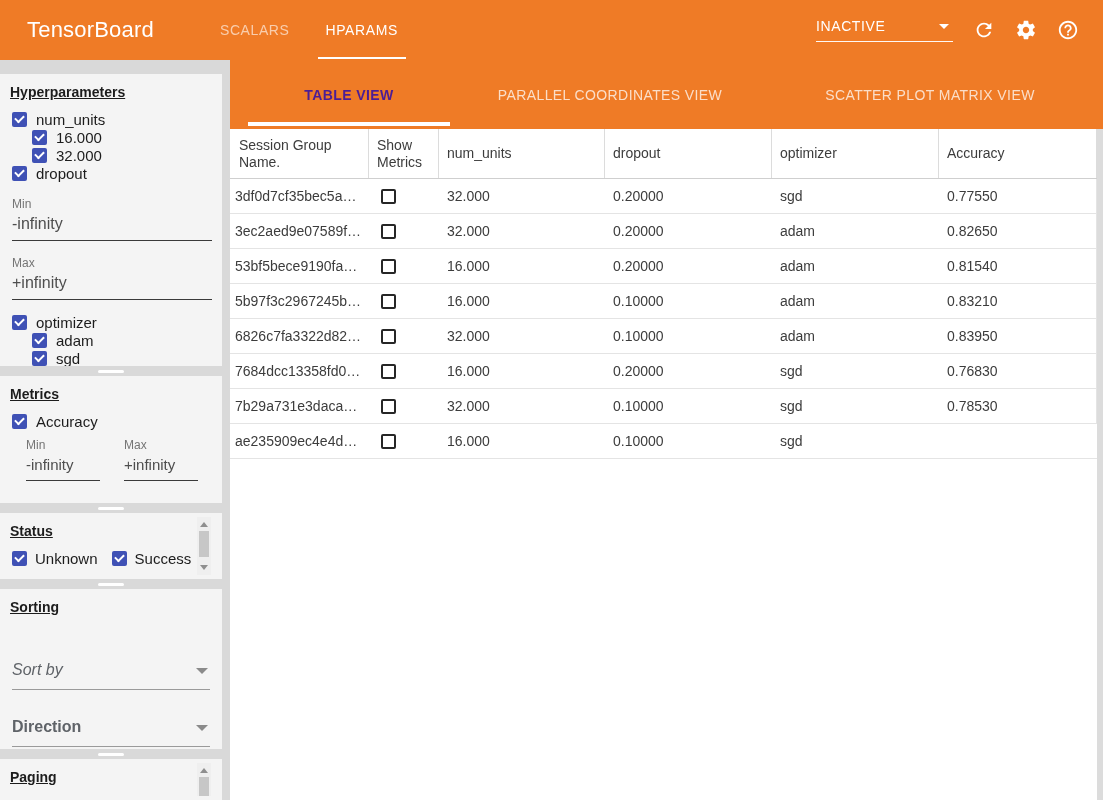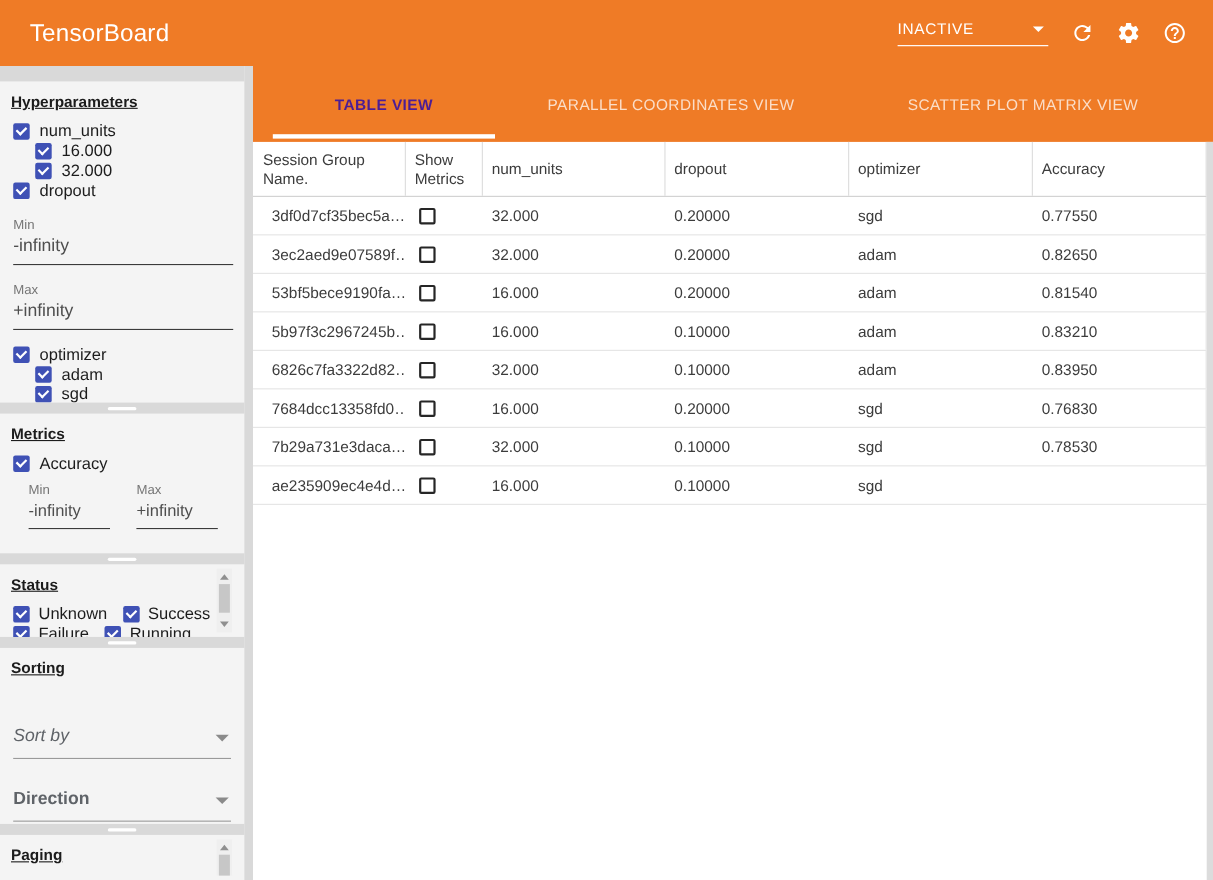--- a/index.html
+++ b/index.html
@@ -93,31 +93,39 @@
   .scroll-strip { position:absolute; right:0; top:0; bottom:0; width:6px; background:#dcdcdc; }
   .tbl { margin-right:6px; }
   .thead { display:flex; height:50px; border-bottom:1px solid #cfcfcf; }
   .th { padding:8px; font-size:14px; color:#3c3c3c; border-right:1px solid #dcdcdc;
     display:flex; align-items:center; line-height:1.2; }
   .c-name { width:139px; } .c-show { width:70px; } .c-num { width:166px; }
   .c-drop { width:167px; } .c-opt { width:167px; } .c-acc { flex:1; }
   .th.c-name { padding-left:9px; }
   .row { display:flex; height:35px; border-bottom:1px solid #e4e4e4; align-items:center; }
   .td { padding:0 8px; font-size:14px; color:#3c3c3c; }
-  .td.c-name { padding-left:17px; white-space:nowrap; overflow:hidden; }
+  .td.c-name { padding-left:5px; white-space:nowrap; overflow:hidden; }
   .td.c-show { padding-left:12px; display:flex; align-items:center; }
   .td.c-acc { align-self:stretch; display:flex; align-items:center; border-right:1px solid #e4e4e4; }
   .cb-empty { width:15px; height:15px; border:2px solid #262626; border-radius:2px;
     background:#fff; cursor:pointer; display:block; }
 </style>
 </head>
 <body>
 
 <div class="toolbar">
   <div class="logo">TensorBoard</div>
+  <div class="toolbar-tabs">
+    <div class="toolbar-tab">
+      <span>SCALARS</span>
+    </div>
+    <div class="toolbar-tab active">
+      <span>HPARAMS</span>
+    </div>
+  </div>
   <div class="toolbar-right">
     <div class="run-select">
       <span class="val">INACTIVE</span>
       <span class="caret-w"></span>
     </div>
     <span class="tb-icon">
       <svg viewBox="0 0 24 24">
           <path d="M17.65 6.35C16.2 4.9 14.21 4 12 4c-4.42 0-7.99 3.58-7.99 8s3.57 8 7.99 8c3.73 0 6.84-2.55 7.73-6h-2.08c-.82 2.33-3.04 4-5.65 4-3.31 0-6-2.69-6-6s2.69-6 6-6c1.66 0 3.14.69 4.22 1.78L13 11h7V4l-2.35 2.35z"></path>
         </svg>
     </span>
@@ -197,26 +205,20 @@
     <div class="divider"></div>
 
     <div class="section sec-status">
       <span class="sec-title">Status</span>
       <div class="status-row">
         <span class="cb"></span>
         <span class="cb-label">Unknown</span>
         <span class="cb"></span>
         <span class="cb-label">Success</span>
       </div>
-      <div class="status-row">
-        <span class="cb"></span>
-        <span class="cb-label">Failure</span>
-        <span class="cb"></span>
-        <span class="cb-label">Running</span>
-      </div>
       <div class="vscroll">
         <span class="arr-up"></span>
         <span class="thumb"></span>
         <span class="arr-dn"></span>
       </div>
     </div>
 
     <div class="divider"></div>
 
     <div class="section sec-sorting">

